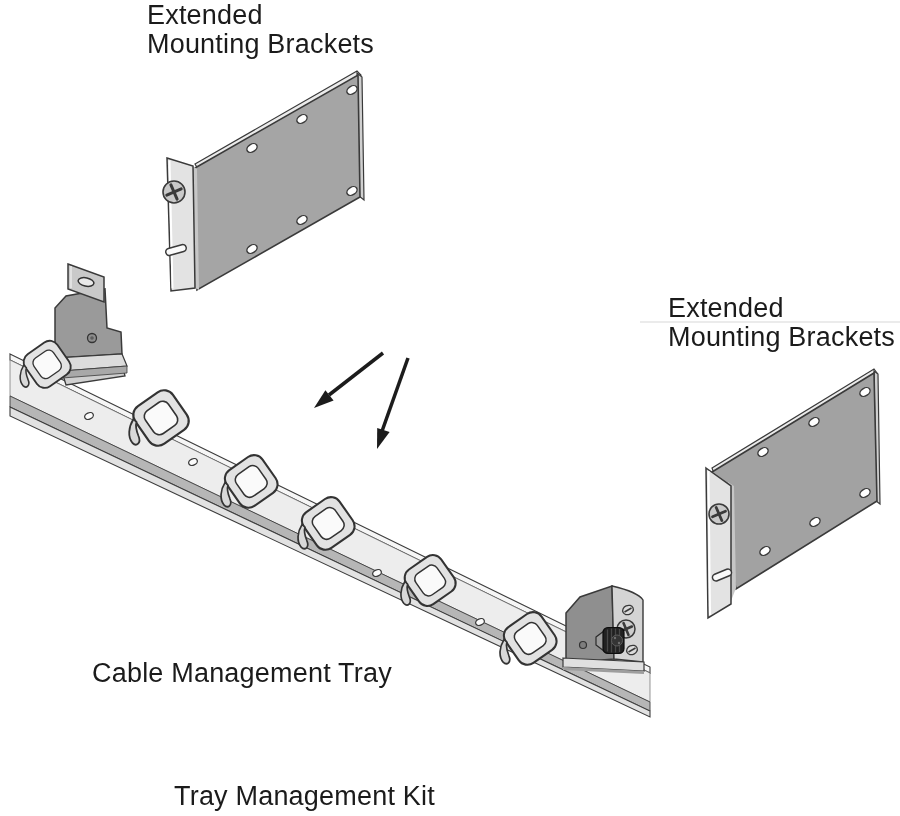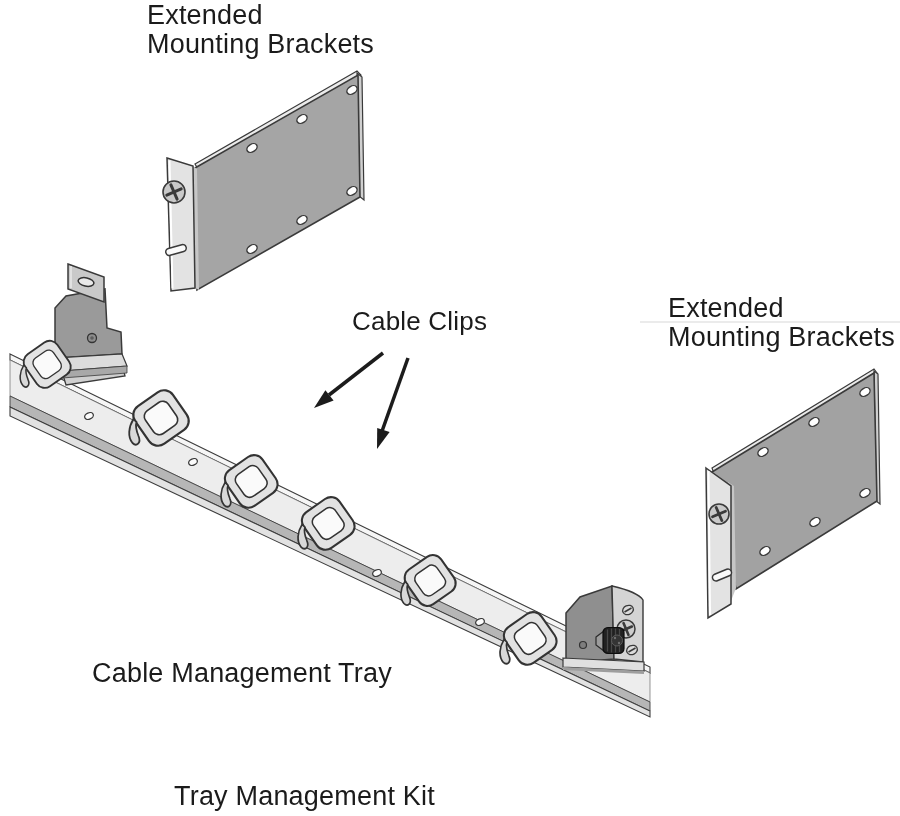--- a/index.html
+++ b/index.html
@@ -150,21 +150,20 @@
       <line x1="383" y1="353" x2="329" y2="395" stroke="#1c1c1c" stroke-width="3.5"></line>
       <polygon points="314,408 325.4,390.3 333.6,400.5" fill="#1c1c1c"></polygon>
       <line x1="408" y1="358" x2="381" y2="434" stroke="#1c1c1c" stroke-width="3.5"></line>
       <polygon points="377,449 377.2,427.9 389.6,432.1" fill="#1c1c1c"></polygon>
     </g>
   </svg>
 
   <div class="label label-top-bracket">Extended
 Mounting Brackets</div>
 
-  <div class="label label-cable-clips">Cable Clips</div>
 
   <div class="label label-right-bracket">Extended
 Mounting Brackets</div>
 
   <div class="label label-tray">Cable Management Tray</div>
 
   <div class="label label-kit">Tray Management Kit</div>
 
 </div>
 

